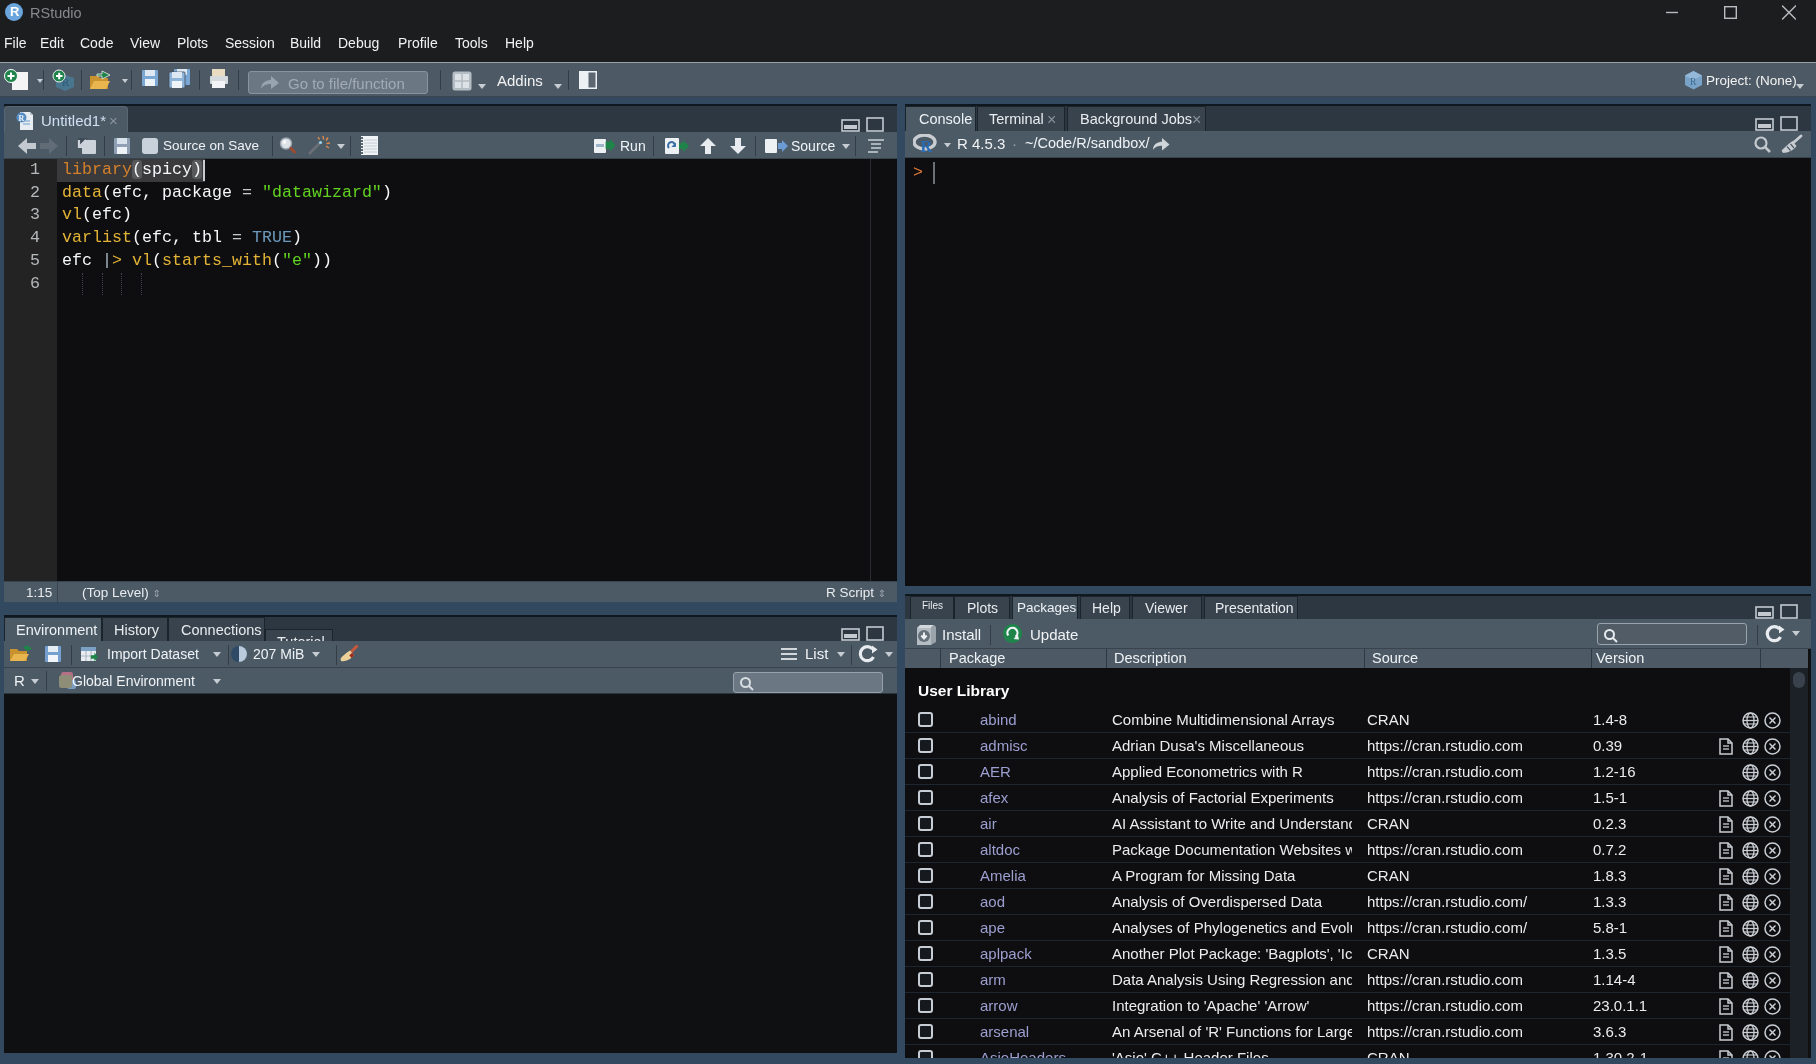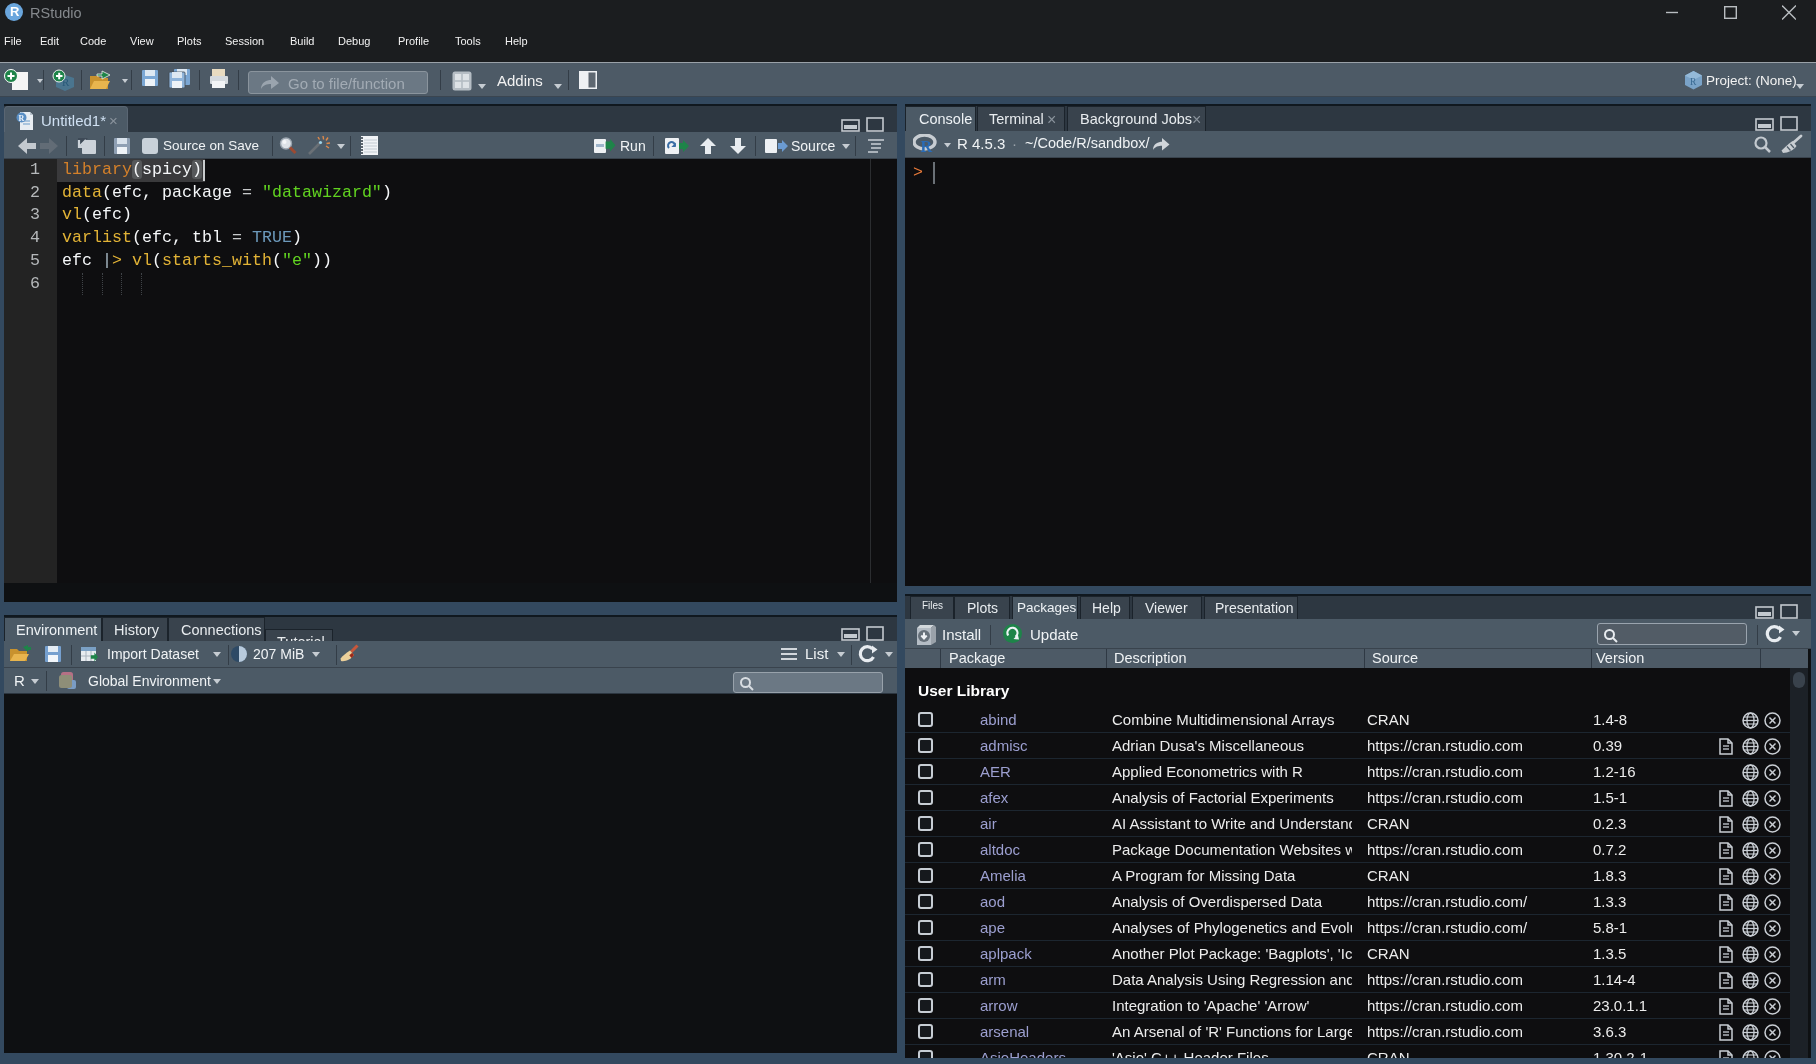--- a/index.html
+++ b/index.html
@@ -9,21 +9,21 @@
 .abs { position:absolute; }
 
 
 #titlebar { left:0; top:0; width:1816px; height:25px; background:#1b1d1f; }
 #rlogo { left:5px; top:3px; width:18px; height:18px; border-radius:50%; background:#6aa6dd; }
 #rlogo span { position:absolute; left:5px; top:1px; color:#fff; font-size:13px; font-weight:bold; }
 #title-text { left:30px; top:5px; color:#85898d; font-size:14.5px; }
 .wbtn { top:0; width:12px; height:25px; color:#b9bdc1; }
 
 
-#menubar { left:0; top:25px; width:1816px; height:37px; background:#1b1d1f; color:#f2f2f2; font-size:11px; }
+#menubar { left:0; top:25px; width:1816px; height:37px; background:#1b1d1f; color:#f2f2f2; font-size:14px; }
 #menubar span { position:absolute; top:10px; }
 
 
 #maintoolbar { left:0; top:62px; width:1816px; height:35px; background:#4d5a66; border-top:1px solid #9aa1a8; border-bottom:1px solid #3a4550; }
 .tsep { position:absolute; top:7px; width:1px; height:20px; background:#333d47; }
 #gotobox { left:248px; top:8px; width:180px; height:23px; background:#6b7884; border:1px solid #8a949d; border-radius:3px; }
 #gotobox .txt { position:absolute; left:39px; top:3px; font-size:15px; color:#a2abb4; }
 #addins-txt { color:#f2f2f2; font-size:15px; }
 #proj-txt { color:#f2f2f2; font-size:15px; }
 
@@ -332,20 +332,26 @@
       <div class="iguide" style="left:102px;"></div>
       <div class="iguide" style="left:121px;"></div>
       <div class="iguide" style="left:141px;"></div>
       <div id="code"><span class="kw">library</span><span class="paren-hl">(</span>spicy<span class="paren-hl">)</span>
 <span class="fn">data</span>(efc, package <span class="op">=</span> <span class="str">"datawizard"</span>)
 <span class="fn">vl</span>(efc)
 <span class="fn">varlist</span>(efc, tbl <span class="op">=</span> <span class="cnst">TRUE</span>)
 efc <span style="color:#a9bac6">|</span><span class="fn">&gt;</span> <span class="fn">vl</span>(<span class="fn">starts_with</span>(<span class="str">"e"</span>))</div>
       <div id="cursor1"></div>
     </div>
+    <div id="src-status">
+      <div class="abs" style="left:57px; top:0px; width:1px; height:21px; background:#39434d;"></div>
+      <span class="abs" style="left:26px; top:3px;">1:15</span>
+      <span class="abs" style="left:82px; top:3px;">(Top Level) <span style="color:#9aa2aa; font-size:10px;">⇕</span></span>
+      <span class="abs" style="left:826px; top:3px;">R Script <span style="color:#9aa2aa; font-size:10px;">⇕</span></span>
+    </div>
   </div>
 
   <div id="console-pane" class="pane">
     <div id="console-tabs" class="tabstrip">
       <div class="tab active" style="left:0px; width:71px;padding-left:40px;">
           <span class="abs" style="left:13px; top:4px; font-size:14.5px;">Console</span>
         </div>
       <div class="tab" style="left:72px; width:88px;">
           <span class="abs" style="left:11px; top:4px; font-size:14.5px;">Terminal</span>
           <span class="x abs" style="left:69px; top:4px;">×</span>
@@ -472,21 +478,21 @@
       <div class="lbl" style="left:14px; top:4px;">R</div>
       <svg class="abs" style="left:30px; top:10px;" width="10" height="8">
           <path d="M1 1 l8 0 -4 5 z" fill="#c6ccd2"></path>
         </svg>
       <div class="tsep" style="left:46px; top:3px;"></div>
       <svg class="abs" style="left:58px; top:3px;" width="21" height="21">
         <rect x="3" y="1" width="12" height="12" rx="2.5" fill="#b57085"></rect>
         <rect x="9" y="9" width="9" height="9" rx="2" fill="#7a9cc4"></rect>
         <rect x="1" y="4" width="13" height="13" rx="2.5" fill="#8e8e78"></rect>
       </svg>
-      <div class="lbl" style="left:88px; top:5px; font-size:14px;">Global Environment</div>
+      <div class="lbl" style="left:72px; top:5px; font-size:14px;">Global Environment</div>
       <svg class="abs" style="left:212px; top:10px;" width="10" height="8">
           <path d="M1 1 l8 0 -4 5 z" fill="#c6ccd2"></path>
         </svg>
       <div class="searchbox" style="left:733px; top:4px; width:150px; height:21px;">
         <svg class="abs" style="left:5px; top:3px;" width="16" height="15">
             <circle cx="6.5" cy="6.5" r="4.5" fill="none" stroke="#d8dde2" stroke-width="2"></circle>
             <line x1="10" y1="10" x2="14" y2="14" stroke="#d8dde2" stroke-width="2"></line>
           </svg>
       </div>
     </div>

